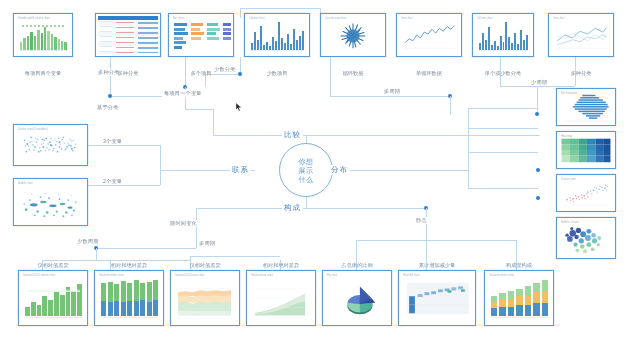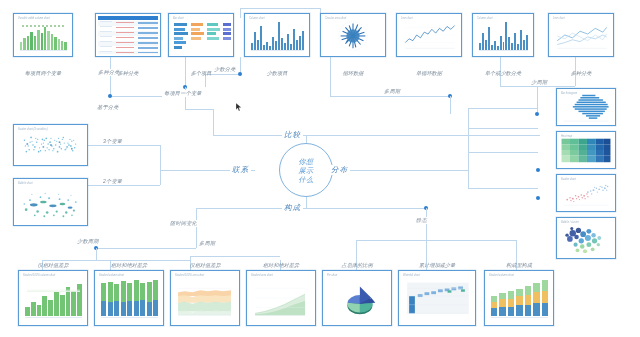--- a/index.html
+++ b/index.html
@@ -2,21 +2,21 @@
 <html><head>
 <meta charset="utf-8">
 <style>
   * { box-sizing: border-box; margin:0; padding:0; }
   html,body{ background:#ffffff; }
   body{
     width:640px; height:337px; position:relative; overflow:hidden;
     font-family:"Liberation Sans","DejaVu Sans",sans-serif;
     color:#5a6b7c;
   }
-  #canvas{ position:absolute; inset:0;font-style:italic; }
+  #canvas{ position:absolute; inset:0; }
 
   
   .ln{ position:absolute; background:#bfd7ec; }
   .lnh{ height:1px; }
   .lnv{ width:1px; }
   .dot{ position:absolute; width:4px; height:4px; border-radius:50%;
         background:#2f7fd1; }
 
   
   .lbl{

